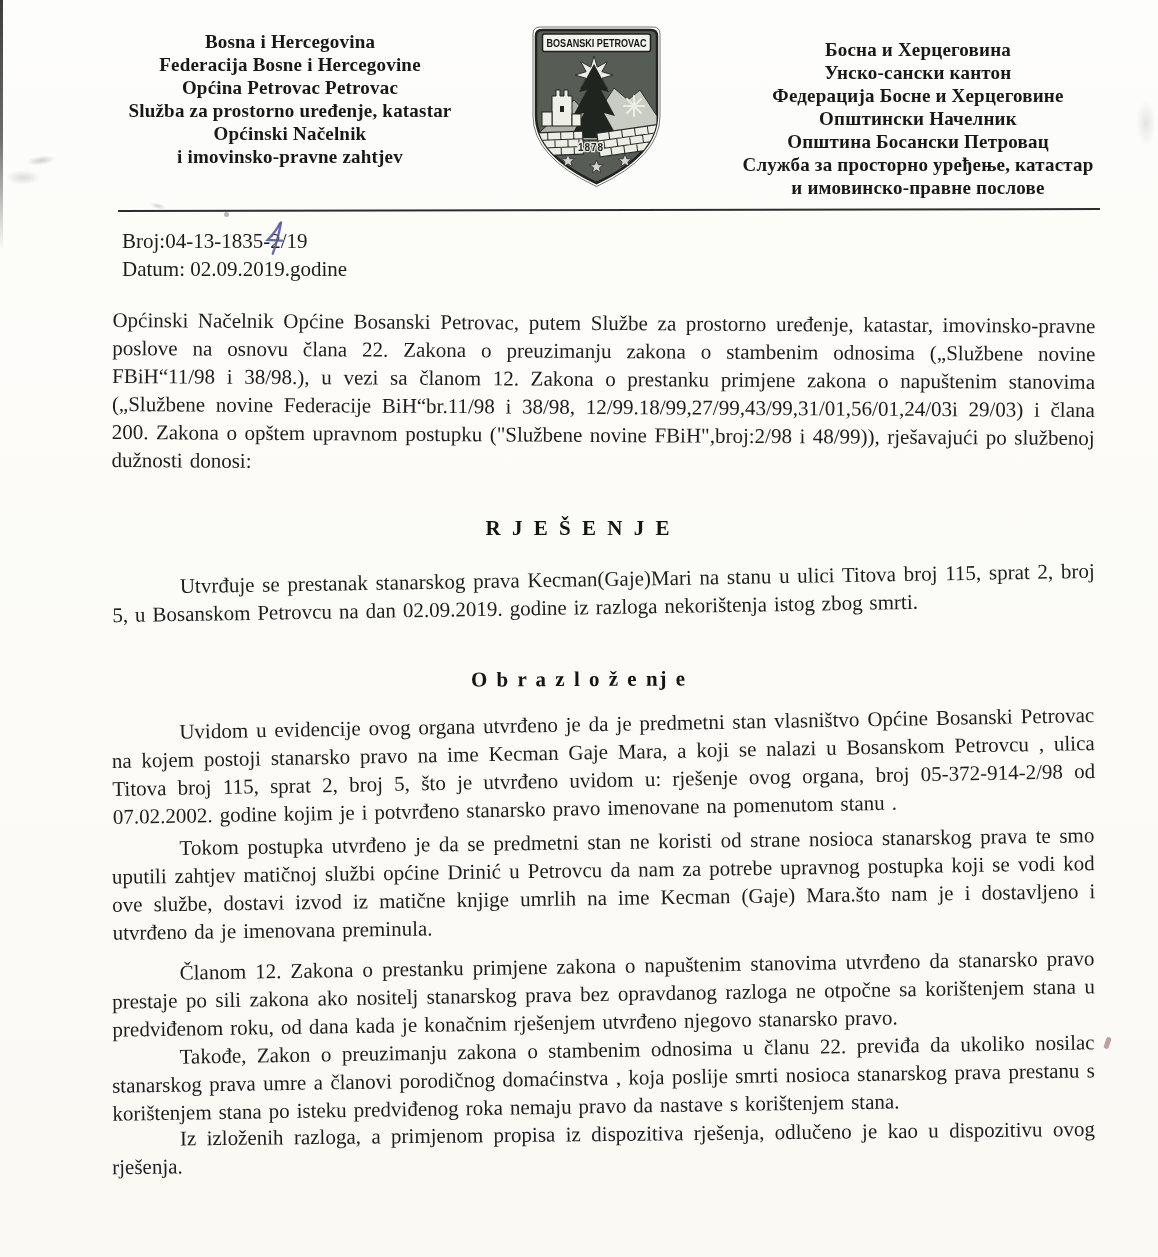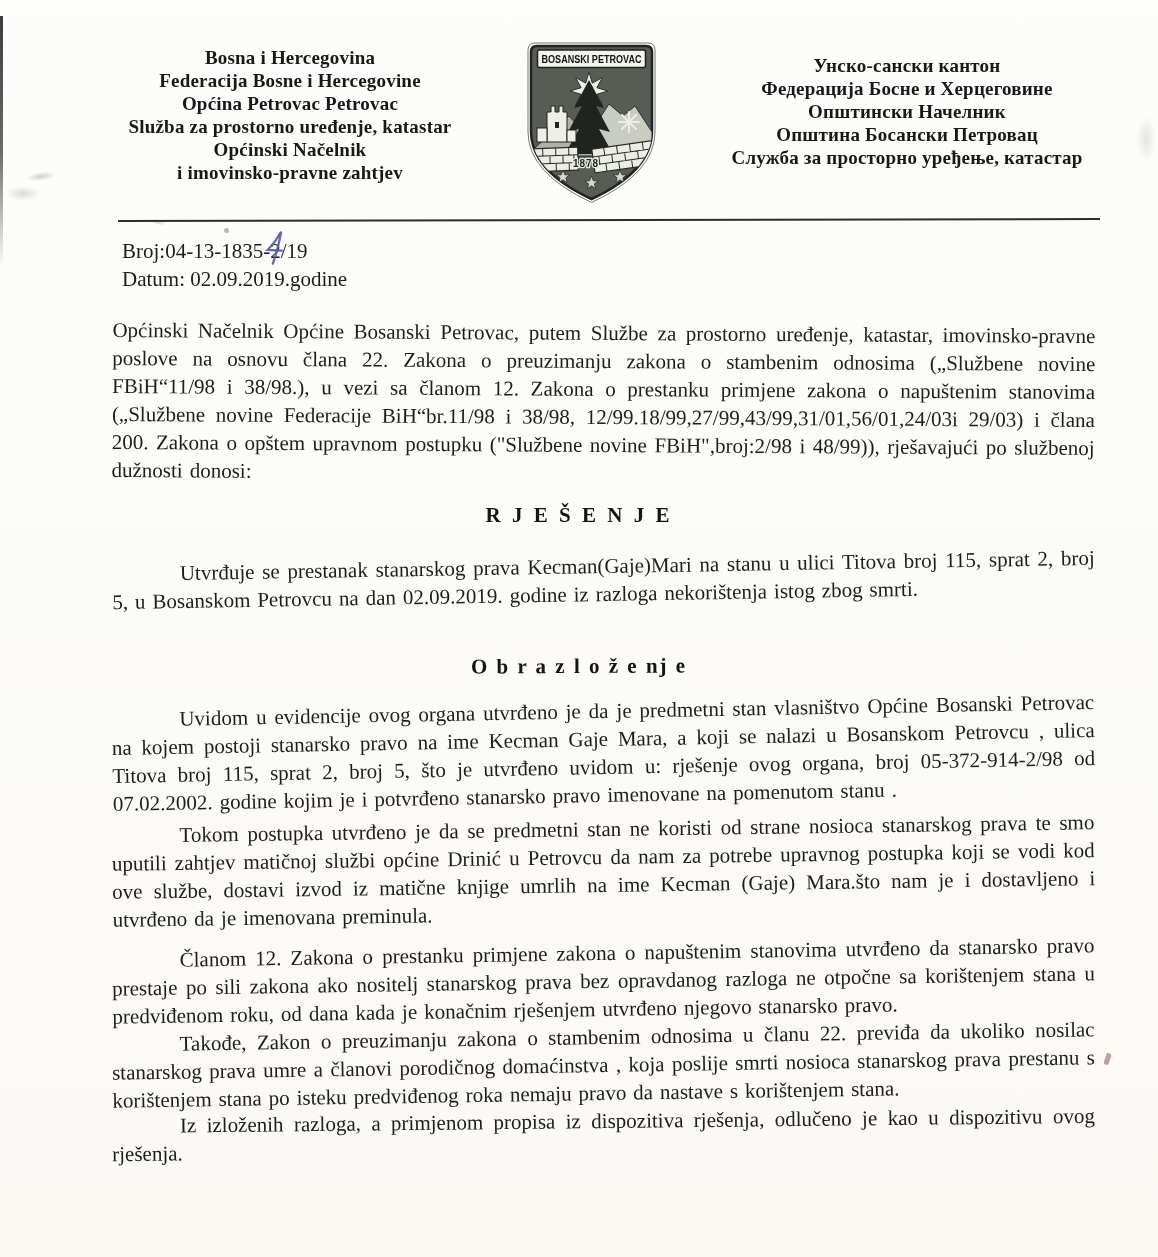--- a/index.html
+++ b/index.html
@@ -20,36 +20,36 @@
     background:radial-gradient(closest-side,rgba(100,100,100,.22),rgba(100,100,100,0));}
   .smudge-c{left:150px;top:203px;width:16px;height:6px;border-radius:50%;
     background:radial-gradient(closest-side,rgba(110,110,110,.3),rgba(110,110,110,0));transform:rotate(14deg);}
   .speck{left:224px;top:212px;width:5px;height:5px;border-radius:50%;background:rgba(100,100,110,.45);}
   .smudge-right{right:2px;top:100px;width:20px;height:46px;border-radius:50%;
     background:radial-gradient(closest-side,rgba(120,120,120,.18),rgba(120,120,120,0));}
   .mark-right{right:48px;top:1037px;width:5px;height:12px;background:rgba(110,50,50,.45);
     border-radius:2px;transform:rotate(18deg);}
   
   .header{display:flex;justify-content:space-between;align-items:flex-start;
-    padding:26px 41px 0 95px;margin-top:16px;}
+    padding:26px 30px 0 95px;}
   .h-block{font-weight:bold;text-align:center;font-size:19px;line-height:23px;color:#181818;}
   .h-left{width:390px;padding-top:4px;letter-spacing:.2px;}
   .h-right{width:420px;padding-top:12px;letter-spacing:.2px;}
   .crest{width:133px;height:167px;flex:0 0 133px;}
   .divider{margin:10px 58px 0 118px;border:0;border-top:2px solid #2d2d2d;transform:rotate(-.12deg);}
   
   .meta{margin:16px 0 0 122px;font-size:21px;line-height:28px;}
   .digit-wrap{position:relative;display:inline-block;}
   .hand4{position:absolute;left:-5px;top:-7px;overflow:visible;transform:rotate(7deg);}
   
   .para{margin:0 63px 0 112px;font-size:21px;line-height:28px;text-align:justify;
     word-spacing:.08em;color:#1d1d1d;}
   .intro{margin-top:26px;transform:rotate(.35deg);}
   .heading{font-weight:bold;text-align:center;font-size:21px;letter-spacing:3px;color:#141414;}
-  .h-rjesenje{margin-top:16px;}
+  .h-rjesenje{margin-top:39px;}
   .h-obraz{margin-top:46px;transform:rotate(-.3deg);letter-spacing:2px;}
   .dispositive{margin-top:24px;text-indent:68px;transform:rotate(-.95deg);}
   .body-paras{margin-top:18px;}
   .bp{text-indent:68px;}
   .p-uvidom{transform:rotate(-1.05deg);margin-bottom:6px;}
   .p-tokom{transform:rotate(-.8deg);margin-bottom:12px;}
   .p-clanom{transform:rotate(-.9deg);}
   .p-takode{transform:rotate(-.9deg);}
   .p-iz{transform:rotate(-.6deg);}
 </style>
@@ -125,25 +125,27 @@
           <use href="#star" x="66.5" y="141"></use>
           <use href="#star" x="95" y="135"></use>
         </g>
       </g>
 
       <rect x="12.5" y="8" width="108" height="17.5" rx="2" fill="#f3f4ee" stroke="#1f1f1f" stroke-width="1.5"></rect>
       <text x="66.5" y="21" text-anchor="middle" textLength="100" lengthAdjust="spacingAndGlyphs" font-family="Liberation Sans, sans-serif" font-size="10.5" font-weight="bold" fill="#121212">BOSANSKI PETROVAC</text>
     </svg>
 
     <div class="h-block h-right">
+      <div>Босна и Херцеговина</div>
       <div>Унско-сански кантон</div>
       <div>Федерација Босне и Херцеговине</div>
       <div>Општински Начелник</div>
       <div>Општина Босански Петровац</div>
       <div>Служба за просторно уређење, катастар</div>
+      <div>и имовинско-правне послове</div>
     </div>
   </div>
 
   <hr class="divider">
 
   <div class="meta">
     <div>
       <span>Broj:04-13-1835-</span><span class="digit-wrap"><span>2</span><svg class="hand4" width="22" height="38" viewBox="0 0 22 38">
             <path d="M13,3 C10.8,9.5 7,15.5 2.8,21 L17,20" fill="none" stroke="#575ca8" stroke-width="2.3" stroke-linecap="round" opacity="0.92"></path>
             <path d="M14,2 C13.4,12 12,24 9.6,34" fill="none" stroke="#575ca8" stroke-width="2.3" stroke-linecap="round" opacity="0.92"></path>

